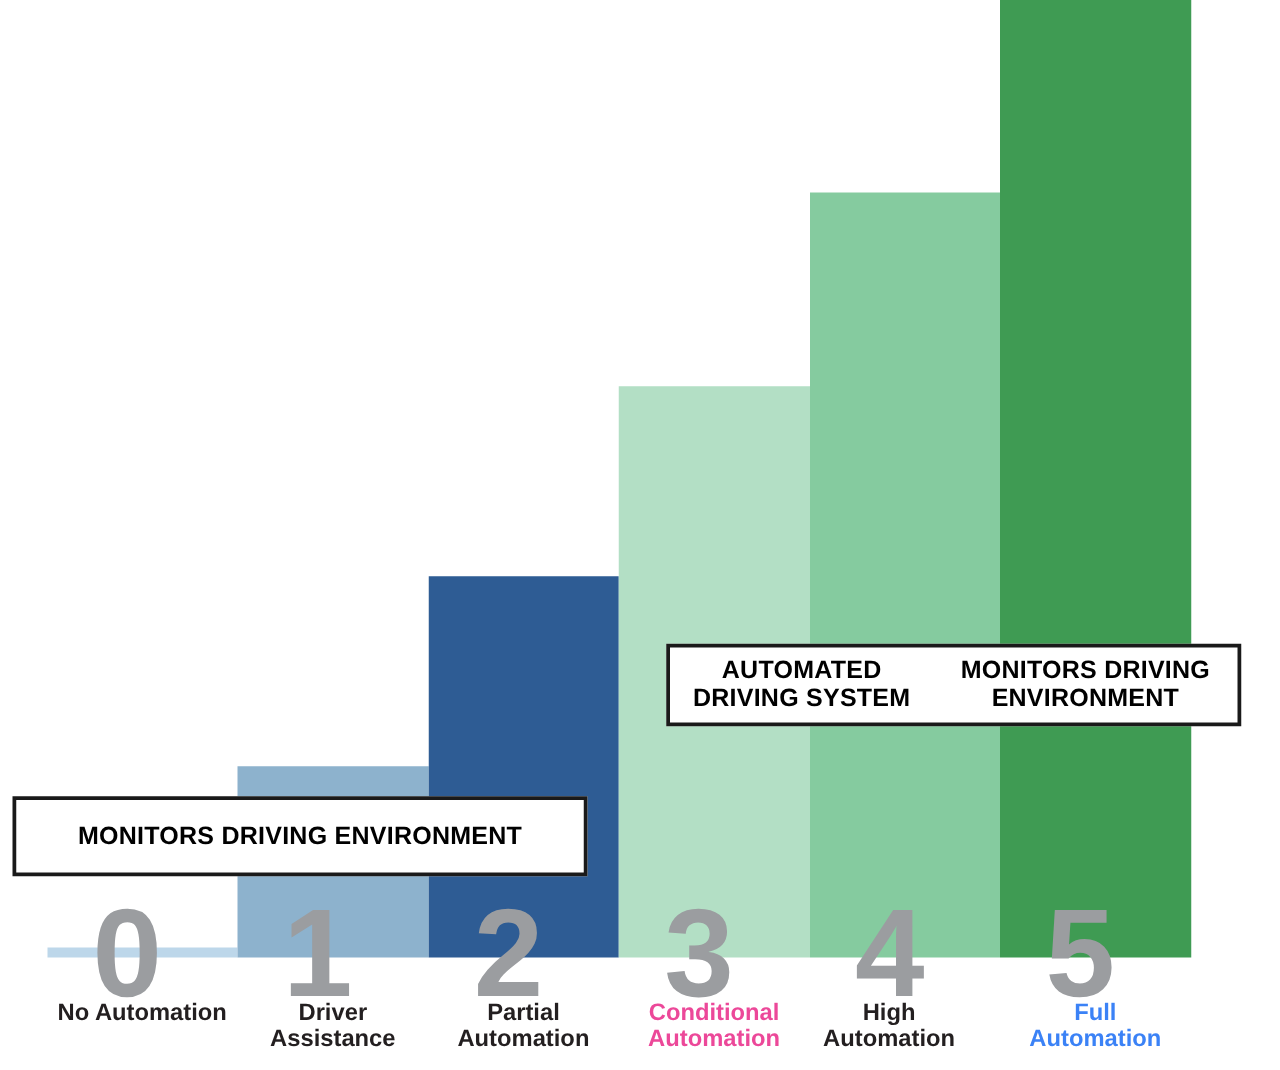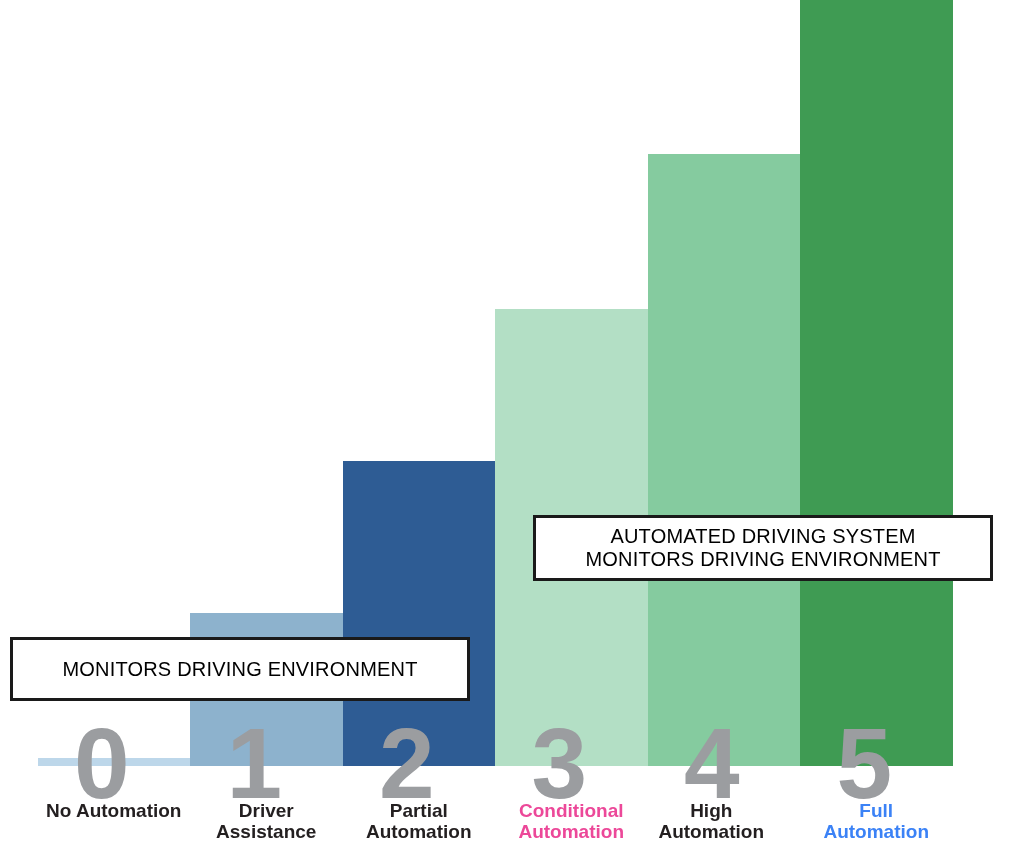--- a/index.html
+++ b/index.html
@@ -12,22 +12,22 @@
   .digit{
     position:absolute;top:713px;font-size:100px;line-height:100px;
     font-weight:bold;text-align:center;z-index:2;
   }
   .cat{
     position:absolute;top:800px;font-size:19px;line-height:21px;
     font-weight:bold;text-align:center;z-index:2;
   }
   .callout{
     position:absolute;z-index:3;background:#ffffff;border:3px solid #1a1a1a;
-    display:flex;flex-direction:column;justify-content:center;align-items:center;
-    text-align:center;font-weight:normal;font-size:20px;line-height:23px;
+    display:flex;flex-direction:row;justify-content:center;align-items:center;
+    text-align:center;font-weight:bold;font-size:20px;line-height:23px;
     letter-spacing:0.2px;
   }
   #callout-human{left:10px;top:637px;width:454px;height:58px;}
   #callout-automated{left:533px;top:515px;width:454px;height:60px;}
 </style>
 </head>
 <body>
 
 <div class="stage">
   <div class="layer" id="bars-layer">

